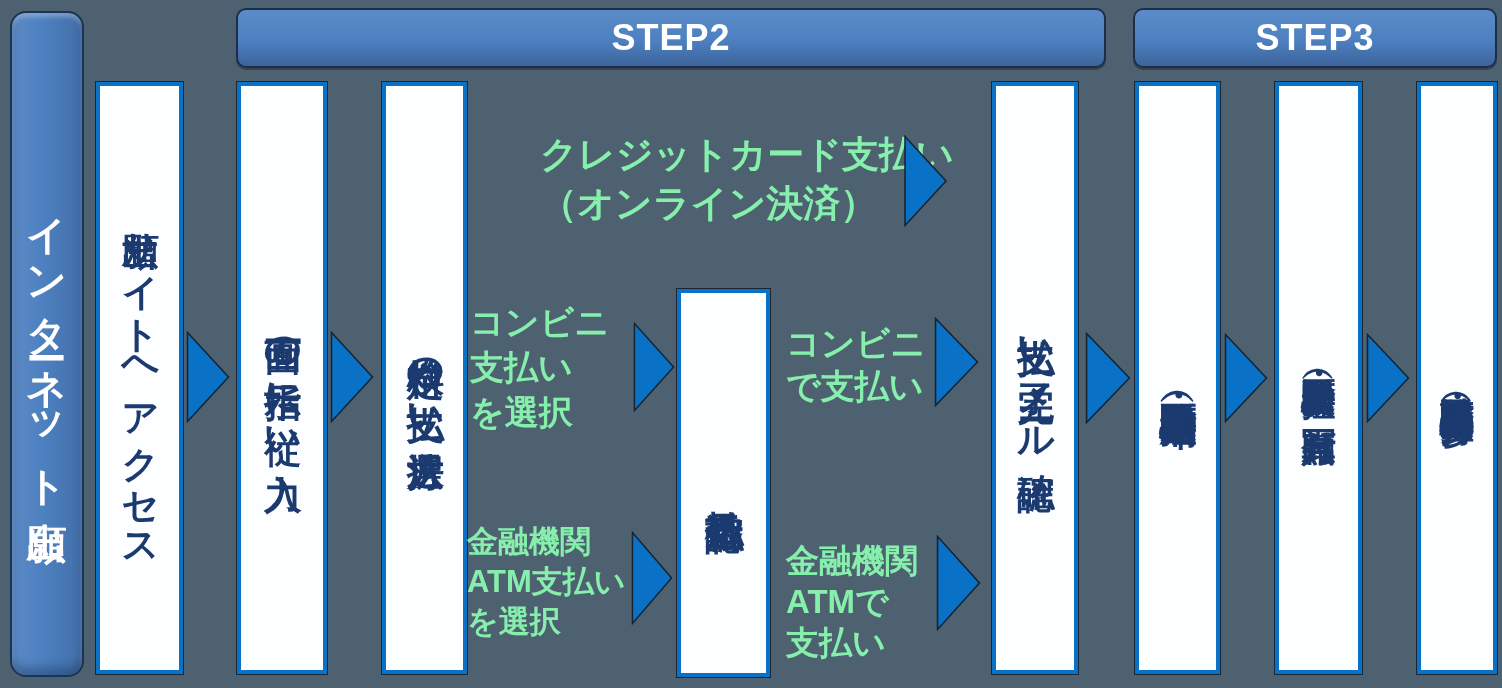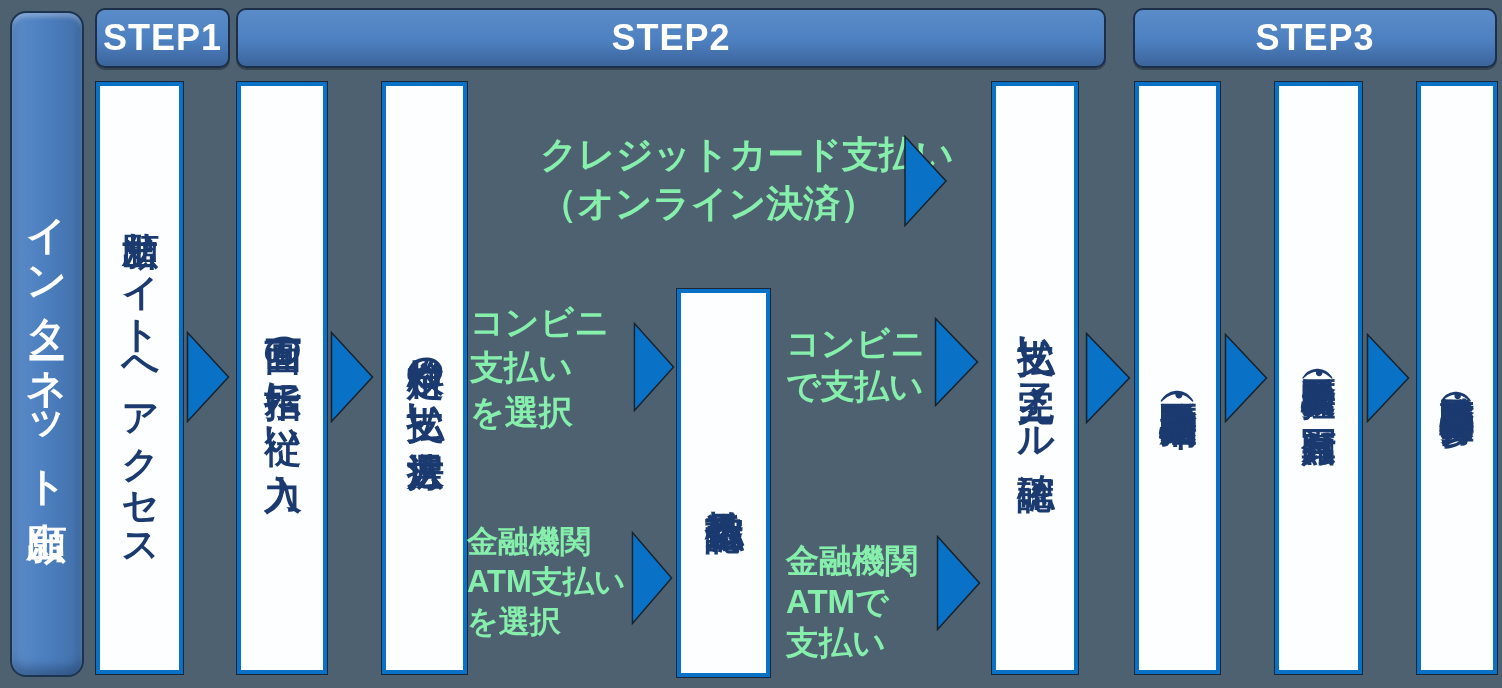--- a/index.html
+++ b/index.html
@@ -49,23 +49,20 @@
 </style>
 </head>
 <body>
 
 <div class="stage">
 
   <div class="banner">
     <span class="vtext">インターネット出願</span>
   </div>
 
-  <div class="step" style="left:95px;width:135px;">
-    <span>STEP1</span>
-  </div>
   <div class="step" style="left:236px;width:870px;">
     <span>STEP2</span>
   </div>
   <div class="step" style="left:1133px;width:364px;">
     <span>STEP3</span>
   </div>
 
   <div class="wbox" style="left:96px;top:82px;width:87px;height:592px;font-size:37px;">
     <span class="vtext">出願サイトへアクセス</span>
   </div>

